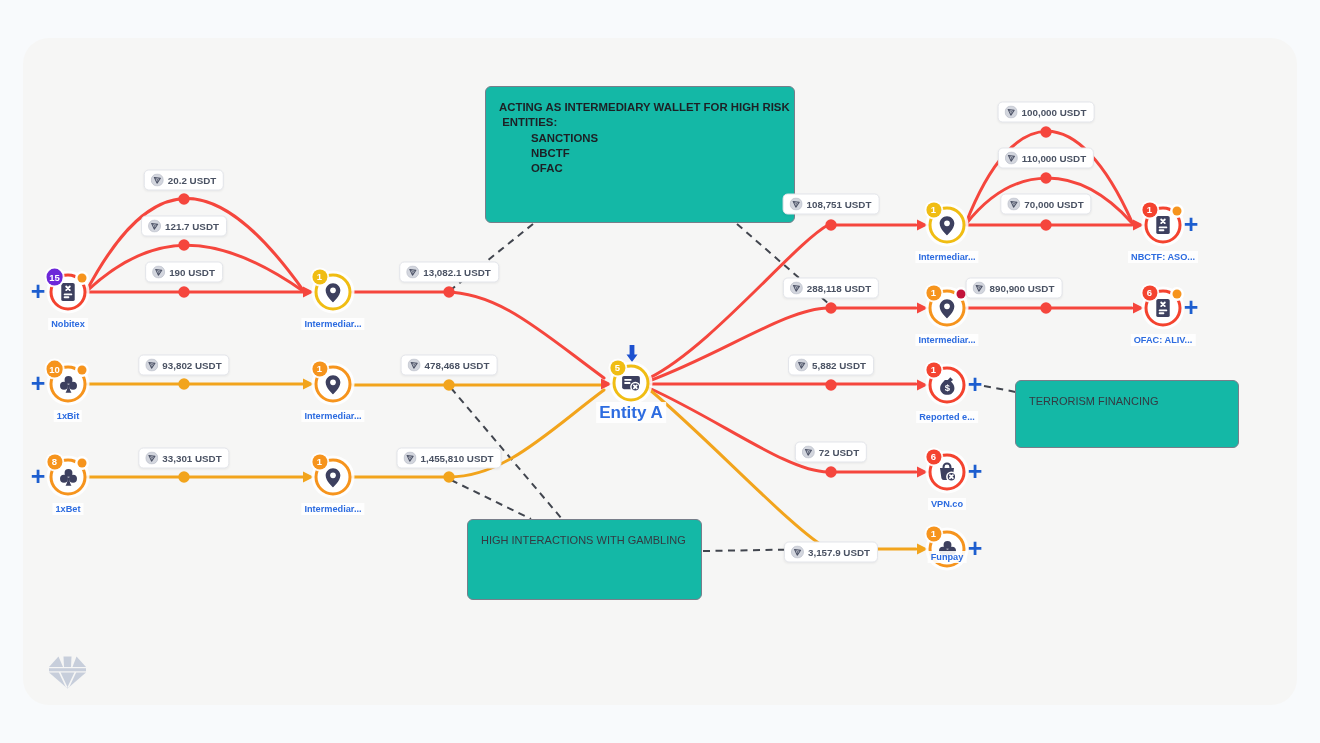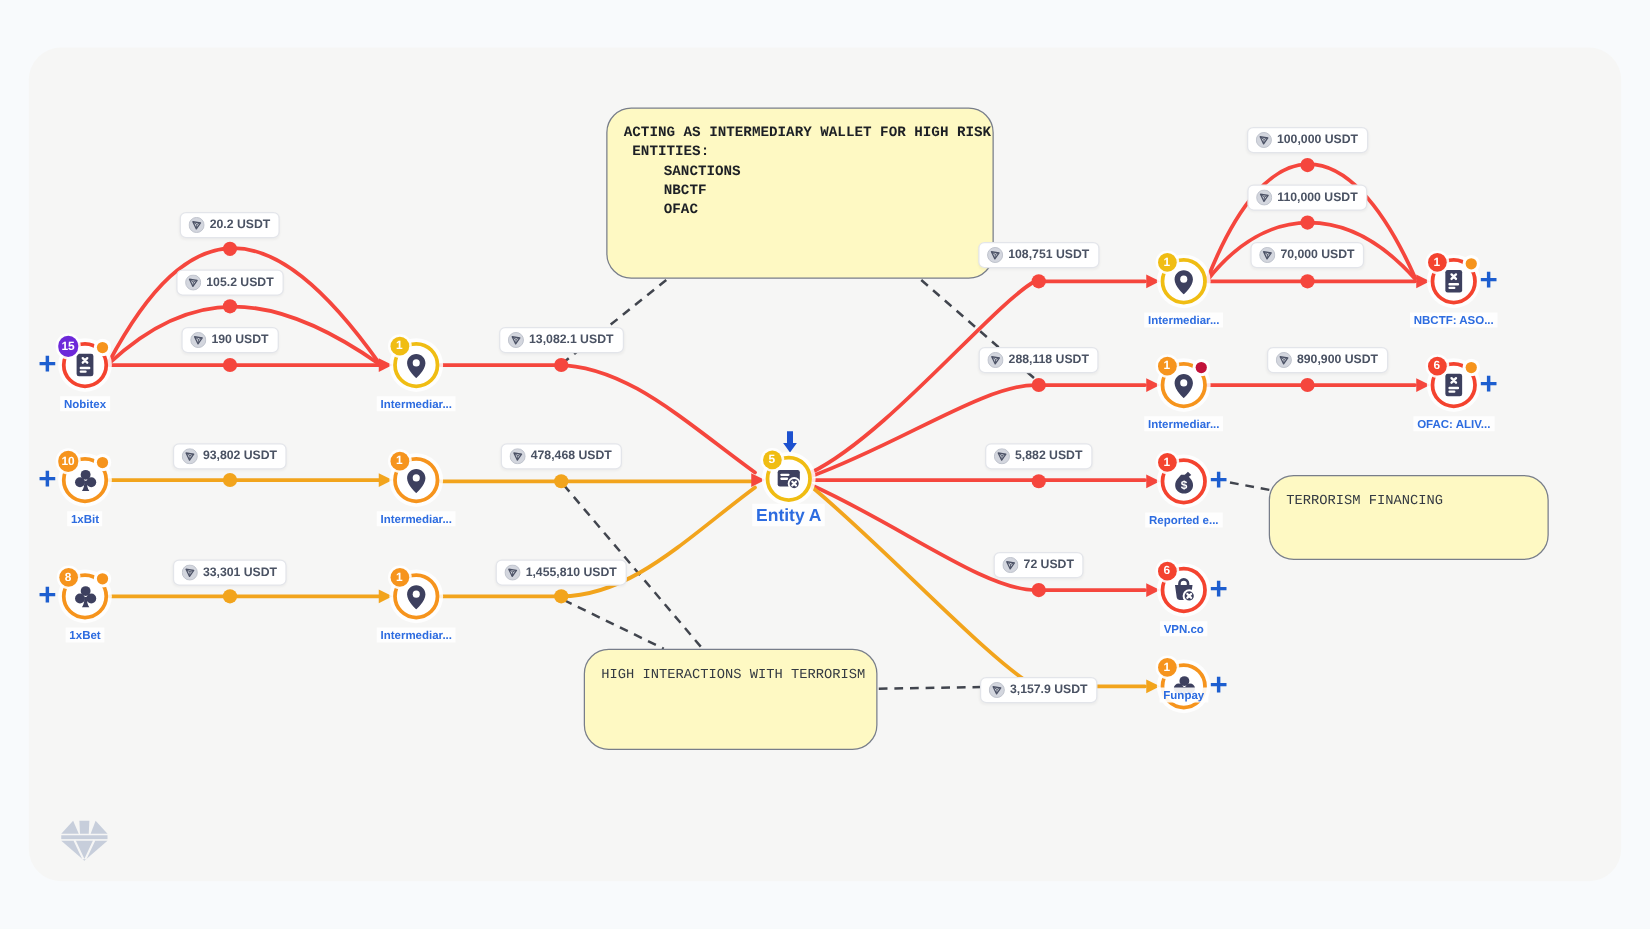--- a/index.html
+++ b/index.html
@@ -4,21 +4,21 @@
 html,body { width:1320px; height:743px; overflow:hidden; background:#f8fafc; font-family:"Liberation Sans",sans-serif; }
 #panel { position:absolute; left:23px; top:38px; width:1274px; height:667px; background:#f6f6f5; border-radius:26px; }
 .pill { position:absolute; transform:translate(-50%,-50%); display:inline-flex; align-items:center; gap:4px; height:21px; padding:0 7px 0 6px; background:#fff; border:1px solid #e3e5ea; border-radius:5px; box-shadow:0 1px 2px rgba(0,0,0,0.04); font-size:9.8px; font-weight:600; color:#4a5263; white-space:nowrap; z-index:9; }
 .node { position:absolute; transform:translate(-50%,-50%); width:37px; height:37px; border-radius:50%; border:3px solid; background:#fff; box-shadow:0 0 0 3px rgba(255,255,255,0.85); display:flex; align-items:center; justify-content:center; z-index:5; }
 .nicon { display:flex; }
 .badge { position:absolute; transform:translate(-50%,-50%); border-radius:50%; color:#fff; font-size:9.5px; font-weight:bold; display:flex; align-items:center; justify-content:center; z-index:7; box-shadow:0 0 0 2px rgba(255,255,255,0.9); }
 .sdot { position:absolute; transform:translate(-50%,-50%); width:9px; height:9px; border-radius:50%; box-shadow:0 0 0 2.5px #fff; z-index:7; }
 .plus { position:absolute; transform:translate(-50%,-52%); color:#1d5ecf; font-size:25px; font-weight:bold; z-index:6; line-height:1; }
 .nlabel { position:absolute; transform:translate(-50%,-50%); z-index:6; white-space:nowrap; }
 .nlabel span { background:rgba(255,255,255,0.9); padding:1px 3px; font-size:9.2px; font-weight:600; color:#2d6ce0; }
-.abox { position:absolute; background:#fef9c3; border:1.6px solid #787e8a; border-radius:20px; z-index:8;font-family:Liberation Mono, monospace; }
+.abox { position:absolute; background:#14b8a6; border:1.6px solid #787e8a; border-radius:6px; z-index:8; }
 .btxt { padding:13px 13px; color:#1d2025; }
 .b1 { font-size:11.4px; font-weight:bold; line-height:15.3px; white-space:nowrap; }
 .b2 { font-size:11px; font-weight:400; color:#343a42; padding:14px 13px; white-space:nowrap; }
 .ind { padding-left:32px; }
 </style></head>
 <body>
 <div id="panel"></div>
 <svg width="1320" height="743" style="position:absolute;left:0;top:0">
     <path d="M533 224 L452 289" stroke="#41454e" stroke-width="2" fill="none" stroke-dasharray="7 5.5"></path>
     <path d="M737 224 L829 304" stroke="#41454e" stroke-width="2" fill="none" stroke-dasharray="7 5.5"></path>
@@ -90,21 +90,21 @@
       <path d="M4.6 4.9 l2.6 1.6 2.4-1.2 M7.2 6.5 l-0.3 3" fill="none" stroke="#4c5266" stroke-width="0.8"></path>
     </svg>
     <span>20.2 USDT</span>
   </div>
 <div class="pill" style="left:184px;top:226px">
     <svg width="13" height="13" viewBox="0 0 14 14" style="flex:none">
       <circle cx="7" cy="7" r="6.5" fill="#d3d6de" stroke="#bcc0ca" stroke-width="0.8"></circle>
       <path d="M3.8 4.2 L10.4 5.2 L6.8 10.4 Z" fill="none" stroke="#4c5266" stroke-width="1.1" stroke-linejoin="round"></path>
       <path d="M4.6 4.9 l2.6 1.6 2.4-1.2 M7.2 6.5 l-0.3 3" fill="none" stroke="#4c5266" stroke-width="0.8"></path>
     </svg>
-    <span>105.2 USDT</span>
+    <span>121.7 USDT</span>
   </div>
 <div class="pill" style="left:184px;top:272px">
     <svg width="13" height="13" viewBox="0 0 14 14" style="flex:none">
       <circle cx="7" cy="7" r="6.5" fill="#d3d6de" stroke="#bcc0ca" stroke-width="0.8"></circle>
       <path d="M3.8 4.2 L10.4 5.2 L6.8 10.4 Z" fill="none" stroke="#4c5266" stroke-width="1.1" stroke-linejoin="round"></path>
       <path d="M4.6 4.9 l2.6 1.6 2.4-1.2 M7.2 6.5 l-0.3 3" fill="none" stroke="#4c5266" stroke-width="0.8"></path>
     </svg>
     <span>190 USDT</span>
   </div>
 <div class="pill" style="left:184px;top:365px">
@@ -204,21 +204,21 @@
     <span>110,000 USDT</span>
   </div>
 <div class="pill" style="left:1046px;top:204px">
     <svg width="13" height="13" viewBox="0 0 14 14" style="flex:none">
       <circle cx="7" cy="7" r="6.5" fill="#d3d6de" stroke="#bcc0ca" stroke-width="0.8"></circle>
       <path d="M3.8 4.2 L10.4 5.2 L6.8 10.4 Z" fill="none" stroke="#4c5266" stroke-width="1.1" stroke-linejoin="round"></path>
       <path d="M4.6 4.9 l2.6 1.6 2.4-1.2 M7.2 6.5 l-0.3 3" fill="none" stroke="#4c5266" stroke-width="0.8"></path>
     </svg>
     <span>70,000 USDT</span>
   </div>
-<div class="pill" style="left:1062px;top:288px">
+<div class="pill" style="left:1014px;top:288px">
     <svg width="13" height="13" viewBox="0 0 14 14" style="flex:none">
       <circle cx="7" cy="7" r="6.5" fill="#d3d6de" stroke="#bcc0ca" stroke-width="0.8"></circle>
       <path d="M3.8 4.2 L10.4 5.2 L6.8 10.4 Z" fill="none" stroke="#4c5266" stroke-width="1.1" stroke-linejoin="round"></path>
       <path d="M4.6 4.9 l2.6 1.6 2.4-1.2 M7.2 6.5 l-0.3 3" fill="none" stroke="#4c5266" stroke-width="0.8"></path>
     </svg>
     <span>890,900 USDT</span>
   </div>
 <div class="node" style="left:68px;top:292px;border-color:#f4432f">
     <div class="nicon">
       <svg width="21" height="21" viewBox="0 0 20 20">
@@ -304,21 +304,21 @@
           <path d="M5.8 8.2h5M5.8 11h4"></path>
         </g>
         <circle cx="14.8" cy="14.4" r="3.9" fill="#3d405f" stroke="#fff" stroke-width="1.3"></circle>
         <g stroke="#fff" stroke-width="1.5" stroke-linecap="round">
           <path d="M13.5 13.1l2.6 2.6M16.1 13.1l-2.6 2.6"></path>
         </g>
       </svg>
     </div>
   </div>
 <div class="badge" style="left:617.5px;top:368.0px;width:15.2px;height:15.2px;background:#f0bd13">5</div>
-<div class="nlabel" style="left:631px;top:413px"><span style="font-size:14px">Entity A</span></div>
+<div class="nlabel" style="left:631px;top:413px"><span style="font-size:17px">Entity A</span></div>
 <div class="node" style="left:947px;top:225px;border-color:#f0bd13">
     <div class="nicon">
       <svg width="21" height="21" viewBox="0 0 20 20">
         <path fill="#3d405f" d="M10 1.6c-3.9 0-7 3.1-7 7 0 5.2 7 11.4 7 11.4s7-6.2 7-11.4c0-3.9-3.1-7-7-7z"></path>
         <circle cx="10" cy="8.4" r="2.7" fill="#fff"></circle>
       </svg>
     </div>
   </div>
 <div class="badge" style="left:933.5px;top:210.0px;width:15.2px;height:15.2px;background:#f0bd13">1</div>
 <div class="nlabel" style="left:947px;top:255px"><span>Intermediar...</span></div>
@@ -405,17 +405,17 @@
   </div>
 <div class="badge" style="left:1149.5px;top:293.0px;width:15.2px;height:15.2px;background:#f4432f">6</div>
 <div class="sdot" style="left:1176.5px;top:293.5px;background:#f6941d"></div>
 <div class="plus" style="left:1191px;top:308px">+</div>
 <div class="nlabel" style="left:1163px;top:338px"><span>OFAC: ALIV...</span></div>
 
 <div class="abox" style="left:485px;top:86px;width:310px;height:137px">
 <div class="btxt b1">ACTING AS INTERMEDIARY WALLET FOR HIGH RISK<br>&nbsp;ENTITIES:<br><span class="ind">SANCTIONS</span><br><span class="ind">NBCTF</span><br><span class="ind">OFAC</span></div>
 </div>
 <div class="abox" style="left:467px;top:519px;width:235px;height:81px">
-<div class="btxt b2">HIGH INTERACTIONS WITH TERRORISM</div>
+<div class="btxt b2">HIGH INTERACTIONS WITH GAMBLING</div>
 </div>
 <div class="abox" style="left:1015px;top:380px;width:224px;height:68px">
 <div class="btxt b2">TERRORISM FINANCING</div>
 </div>
 
 </body></html>

